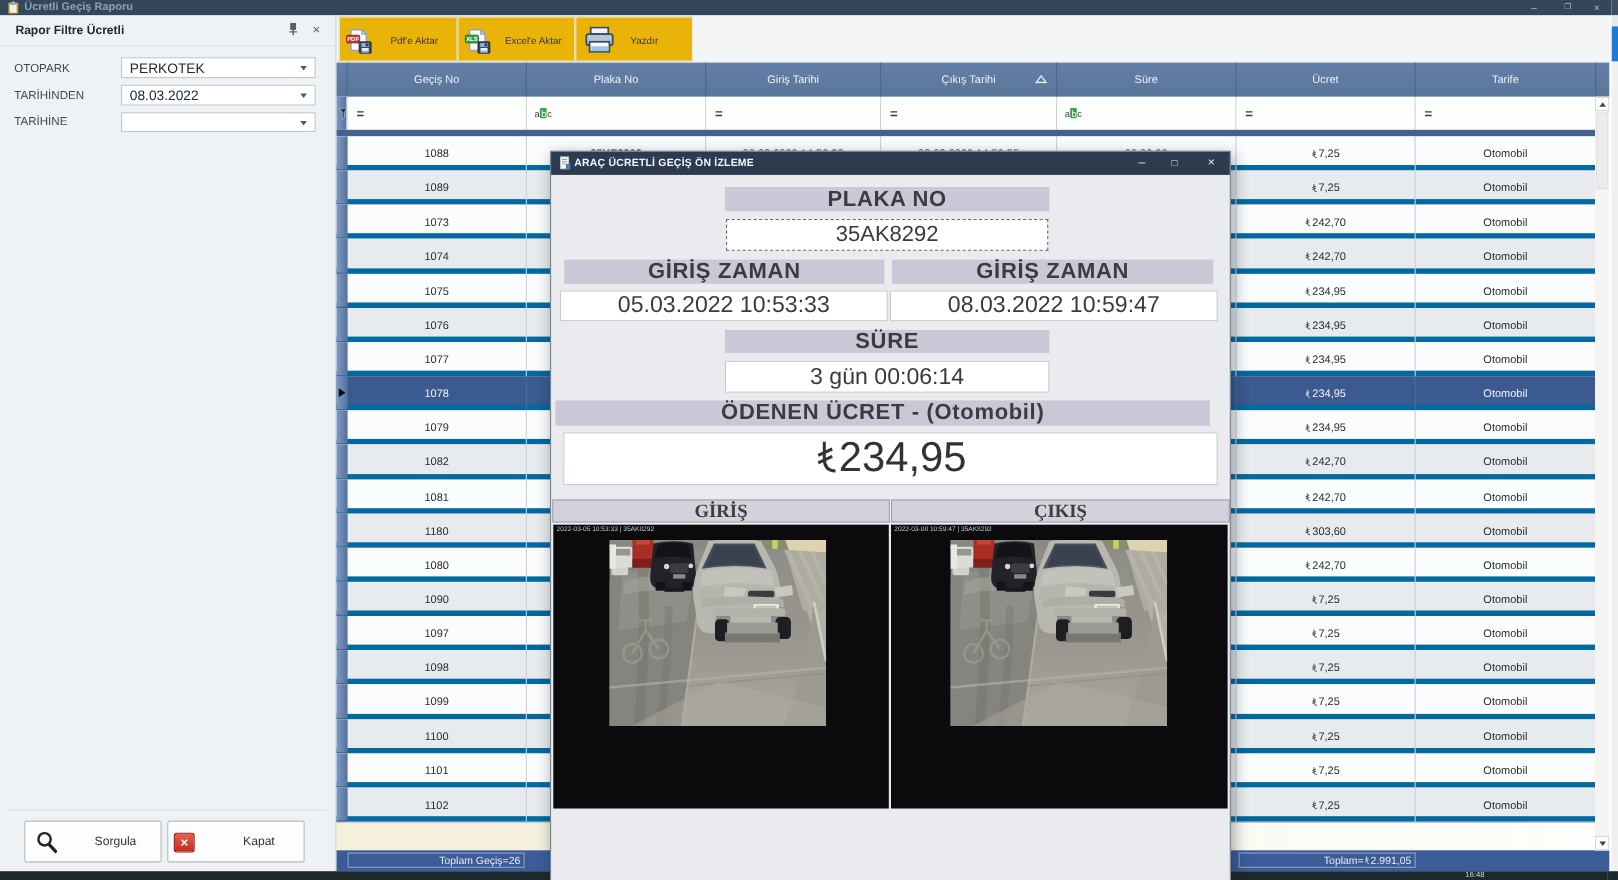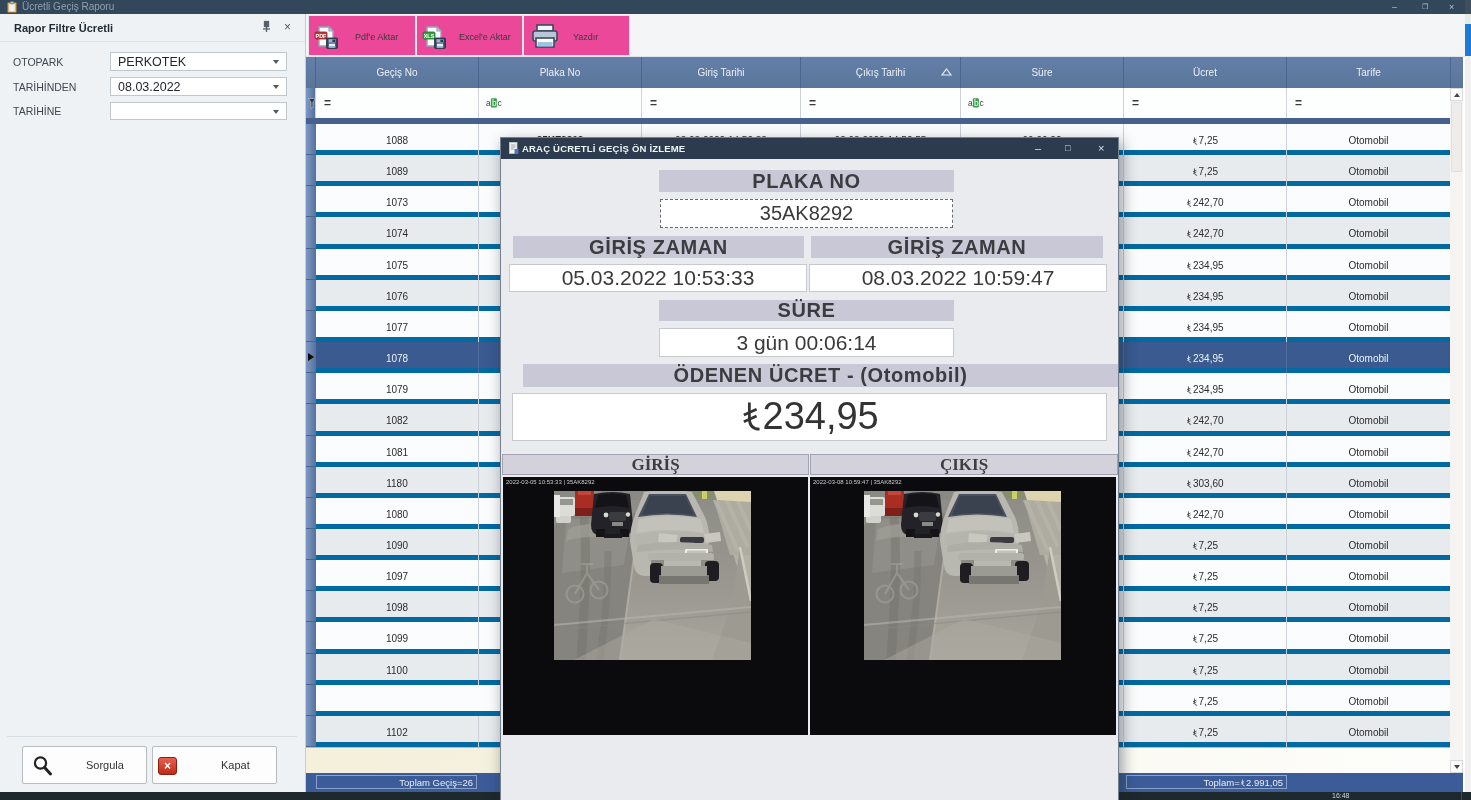--- a/index.html
+++ b/index.html
@@ -1,19 +1,19 @@
 <!DOCTYPE html>
 <html><head><meta charset="utf-8"><style>
 *{margin:0;padding:0;box-sizing:border-box}
 html,body{width:1471px;height:800px;overflow:hidden;font-family:"Liberation Sans",sans-serif;background:#fff}
 .abs{position:absolute}
 #stage{position:relative;width:1471px;height:800px;background:#fff}
 
 #tbar{left:0;top:0;width:1465px;height:14px;background:#32475a}
-#tbar .ttl{left:22px;top:1px;font-size:10px;font-weight:normal;color:#8ea1b2}
+#tbar .ttl{left:22px;top:1px;font-size:10px;font-weight:bold;color:#8ea1b2}
 .wbtn{color:#b6c0ca;font-size:9px;top:0;line-height:14px}
 
 #rs1{left:1465px;top:0;width:6px;height:14px;background:#3e4e5e}
 #rs2{left:1465px;top:14px;width:6px;height:10px;background:#e8e9ea}
 #rs3{left:1465px;top:24px;width:6px;height:32px;background:#1e7bd3}
 #rs4{left:1465px;top:56px;width:6px;height:736px;background:#f0f0f0}
 
 #task{left:0;top:792px;width:1471px;height:8px;background:#1d292c}
 #task .seg{left:560px;top:0;width:67px;height:8px;background:#2f3c3b}
 #task .clk{left:1332px;top:0;width:40px;height:8px;font-size:7px;color:#cfd6dc;line-height:8px}
@@ -24,21 +24,21 @@
 #panel .px{left:284px;top:6px;font-size:12px;color:#4e5a64}
 .flabel{font-size:10.5px;color:#3f4750}
 .fbox{background:#fff;border:1px solid #bfc7cf}
 .fbox .tx{position:absolute;left:7px;top:2px;font-size:12.5px;color:#23282e}
 .fbox .ar{position:absolute;right:7px;top:7px;width:0;height:0;border-left:3.5px solid transparent;border-right:3.5px solid transparent;border-top:4px solid #4e5a66}
 #pline{left:7px;top:722px;width:290px;height:1px;background:#d8dde1}
 .pbtn{top:732px;width:125px;height:38px;background:#fdfdfd;border:1px solid #b7bcc1;border-radius:2px}
 .pbtn .cap{position:absolute;top:12px;font-size:11px;color:#333}
 
 #tool{left:306px;top:14px;width:1159px;height:43px;background:#f4f5f6;border-bottom:1px solid #e2e5e8}
-.tbtn{top:1px;height:41px;background:#ec4899;border:1px solid #e4e6e8}
+.tbtn{top:1px;height:41px;background:#eab308;border:1px solid #e4e6e8}
 .tbtn .cap{position:absolute;top:16px;font-size:9px;color:#3a3a3a;white-space:nowrap}
 
 #ghead{left:306px;top:57px;width:1157px;height:31px;background:linear-gradient(#647fa9,#597699)}
 .hcell{top:0;height:31px;border-right:1px solid #4c678f;color:#edf1f7;font-size:10px;text-align:center;line-height:31px}
 #gfilter{left:306px;top:88px;width:1144px;height:30px;background:#fdfefe}
 .fcell{top:0;height:30px;border-right:1px solid #ccd2d8}
 #gband{left:306px;top:118px;width:1144px;height:6px;background:#46618d}
 .row{left:306px;width:1144px;height:31px}
 .row .cell{position:absolute;top:0;height:31px;font-size:10px;color:#2b2b2b;text-align:center;border-right:1px solid #c9d0d7;line-height:33px;overflow:hidden}
 .rw{background:#fbfcfd}
@@ -457,20 +457,21 @@
 <span class="cell c4" style="height:31px">08.03.2022 16:33:52</span>
 <span class="cell c5" style="height:31px">00:00:27</span>
 <span class="cell c6" style="height:31px"><svg class="tl" viewBox="0 0 10 14">
           <path d="M4.4 0.6 V7.8 Q4.4 13.1 9.2 13.1" fill="none" stroke="currentColor" stroke-width="1.3"></path>
           <path d="M1.8 6.4 L7.8 3.7 M1.8 9.6 L7.8 6.9" stroke="currentColor" stroke-width="1.3"></path>
         </svg>7,25</span>
 <span class="cell c7" style="height:31px">Otomobil</span>
 </div>
 <div class="abs row rw rowline" style="top:685px;height:31px">
 <span class="ind" style="height:31px"></span>
+<span class="cell c1" style="height:31px">1101</span>
 <span class="cell c2 bold" style="height:31px">35CWK118</span>
 <span class="cell c3" style="height:31px">08.03.2022 16:39:02</span>
 <span class="cell c4" style="height:31px">08.03.2022 16:39:30</span>
 <span class="cell c5" style="height:31px">00:00:28</span>
 <span class="cell c6" style="height:31px"><svg class="tl" viewBox="0 0 10 14">
           <path d="M4.4 0.6 V7.8 Q4.4 13.1 9.2 13.1" fill="none" stroke="currentColor" stroke-width="1.3"></path>
           <path d="M1.8 6.4 L7.8 3.7 M1.8 9.6 L7.8 6.9" stroke="currentColor" stroke-width="1.3"></path>
         </svg>7,25</span>
 <span class="cell c7" style="height:31px">Otomobil</span>
 </div>
@@ -526,21 +527,21 @@
    <span class="dwb" style="left:597px">×</span>
  </div>
  <div class="abs dhdr" style="left:158px;top:32px;width:295px;height:22px;line-height:22px">PLAKA NO</div>
  <div class="abs" style="left:159px;top:61px;width:293px;height:29px;background:#fff;border:1px dashed #6a6a6a;font-size:20px;color:#3a3a3a;text-align:center;line-height:27px">35AK8292</div>
  <div class="abs dhdr" style="left:12px;top:98px;width:291px;height:22px;line-height:22px">GİRİŞ ZAMAN</div>
  <div class="abs dhdr" style="left:310px;top:98px;width:292px;height:22px;line-height:22px">GİRİŞ ZAMAN</div>
  <div class="abs dval" style="left:8px;top:126px;width:298px;height:28px;font-size:21px;line-height:26px">05.03.2022 10:53:33</div>
  <div class="abs dval" style="left:308px;top:126px;width:298px;height:28px;font-size:21px;line-height:26px">08.03.2022 10:59:47</div>
  <div class="abs dhdr" style="left:158px;top:162px;width:295px;height:21px;line-height:21px">SÜRE</div>
  <div class="abs dval" style="left:158px;top:190px;width:295px;height:29px;font-size:21px;line-height:27px">3 gün 00:06:14</div>
- <div class="abs dhdr" style="left:22px;top:226px;width:595px;height:23px;line-height:23px">ÖDENEN ÜCRET - (Otomobil)</div>
+ <div class="abs dhdr" style="left:4px;top:226px;width:595px;height:23px;line-height:23px">ÖDENEN ÜCRET - (Otomobil)</div>
  <div class="abs dval" style="left:11px;top:255px;width:595px;height:48px;font-size:38px;line-height:45px;color:#333"><svg class="tl" viewBox="0 0 10 14">
           <path d="M4.4 0.6 V7.8 Q4.4 13.1 9.2 13.1" fill="none" stroke="currentColor" stroke-width="1.3"></path>
           <path d="M1.8 6.4 L7.8 3.7 M1.8 9.6 L7.8 6.9" stroke="currentColor" stroke-width="1.3"></path>
         </svg>234,95</div>
  <div class="abs" style="left:1px;top:316px;width:307px;height:21px;background:#d2d1dc;border:1px solid #a2a3ae;font-family:'Liberation Serif',serif;font-weight:bold;font-size:17px;color:#3d3d42;text-align:center;line-height:19px">GİRİŞ</div>
  <div class="abs" style="left:309px;top:316px;width:308px;height:21px;background:#d2d1dc;border:1px solid #a2a3ae;font-family:'Liberation Serif',serif;font-weight:bold;font-size:17px;color:#3d3d42;text-align:center;line-height:19px">ÇIKIŞ</div>
  <div class="abs" style="left:2px;top:339px;width:305px;height:258px;background:#0b0b0d">
    <span style="position:absolute;left:3px;top:2px;font-size:6px;color:#c9cbcf">2022-03-05 10:53:33 | 35AK8292</span>
    <svg style="position:absolute;left:51px;top:14px" width="197" height="169" viewBox="0 0 197 169">
      <defs>

